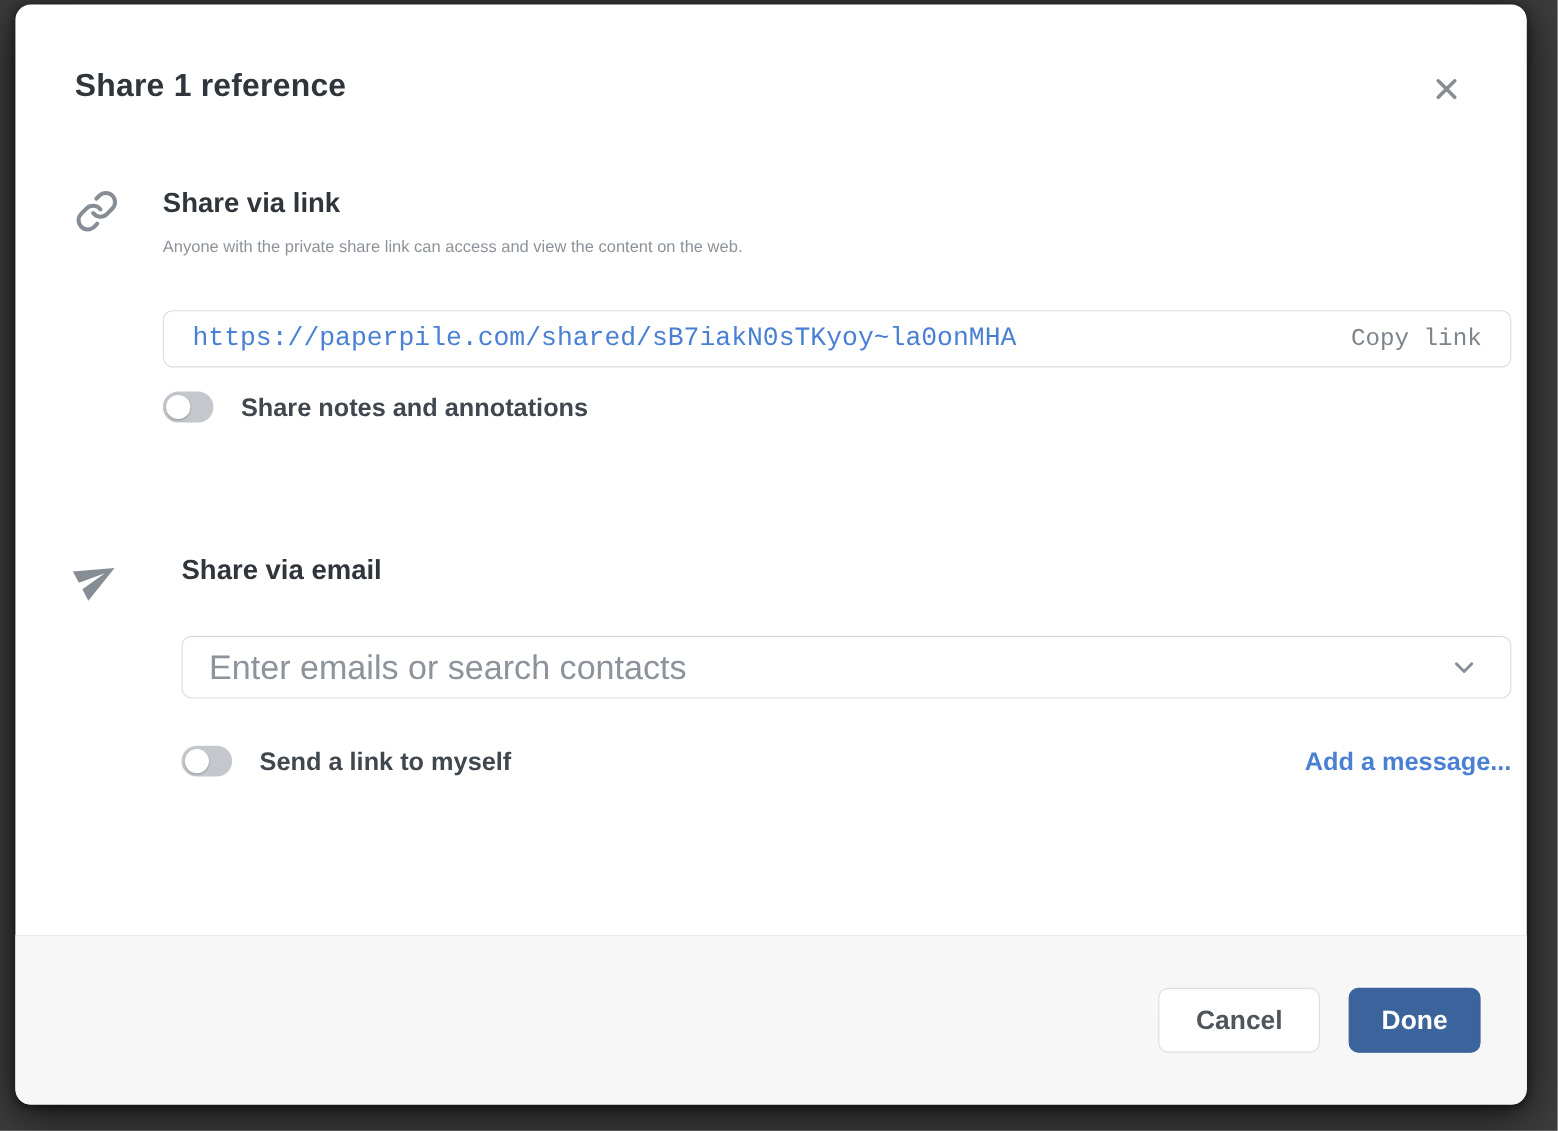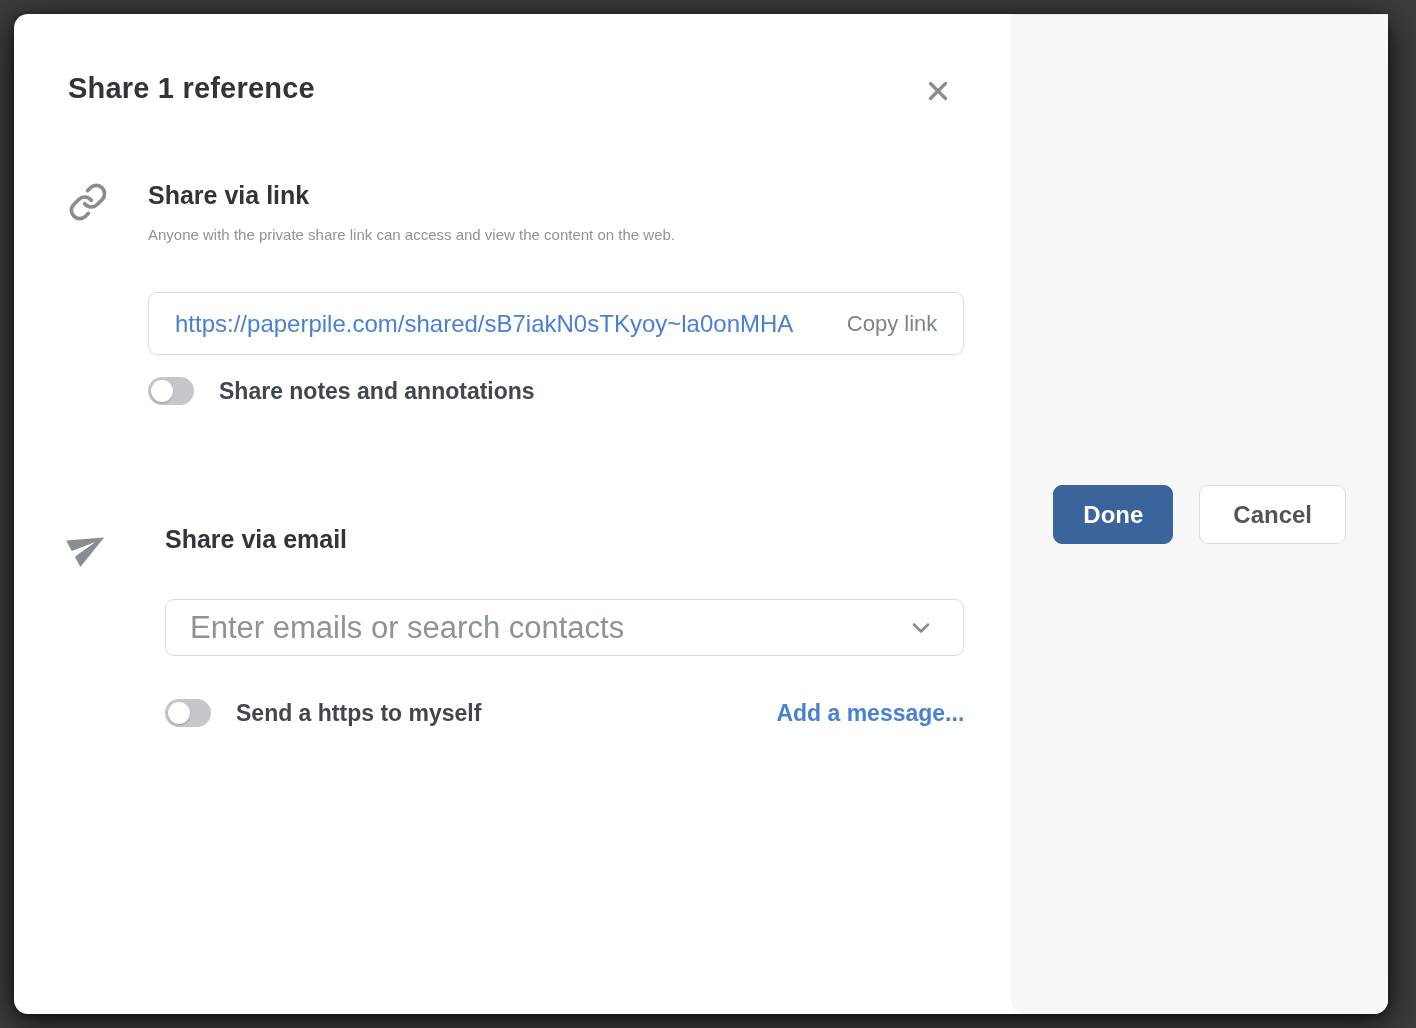--- a/index.html
+++ b/index.html
@@ -5,27 +5,27 @@
   * { box-sizing: border-box; margin: 0; padding: 0; }
   html, body { width: 1416px; height: 1028px; }
   body {
     font-family: "Liberation Sans", "DejaVu Sans", sans-serif;
     background: #3d3d3d;
     position: relative;
     overflow: hidden;
   }
   .dialog {
     position: absolute;
-    left: 14px; top: 14px;
+    left: 14px; top: 4px;
     width: 1374px; height: 1000px;
     background: #ffffff;
     border-radius: 14px;
     box-shadow: 0 8px 40px rgba(0,0,0,0.75), 0 2px 8px rgba(0,0,0,0.5);
     display: flex;
-    flex-direction: row;
+    flex-direction: column;
     justify-content: center;
   }
   .dialog-body { flex: 1 1 auto; }
 
   
   .header {
     display: flex;
     align-items: flex-start;
     justify-content: space-between;
     padding: 58px 56px 0 54px;
@@ -38,48 +38,49 @@
   }
   .close-btn {
     background: none; border: none; cursor: pointer;
     padding: 2px; line-height: 0; margin-top: 2px;
   }
 
   
   .section {
     display: grid;
     grid-template-columns: 80px 1fr;
-    padding: 0 47px 0 54px;
+    padding: 0 14px 0 54px;
   }
   .section-link { margin-top: 70px; }
   .section-email { margin-top: 117px; gap: 17px; }
   .icon-cell { padding-top: 4px; }
   .section-heading {
     font-size: 25px;
     font-weight: 700;
     color: #2f353b;
     line-height: 34px;
   }
   .section-desc {
     font-size: 15px;
     color: #8d939b;
     margin-top: 9px;
     line-height: 28px;
   }
 
   
   .url-box {
     margin-top: 43px;
-    height: 63px;
+    height: 52px;
     border: 1px solid #d9dbde;
     border-radius: 9px;
     display: flex;
     align-items: center;
     padding: 0 26px;
     background: #fff;
+    font-family: Liberation Mono, monospace;
   }
   .url-text {
     flex: 1 1 auto;
     font-size: 24px;
     color: #4a80d4;
     white-space: nowrap;
     overflow: hidden;
   }
   .copy-link-btn {
     background: none; border: none; cursor: pointer;
@@ -250,26 +251,26 @@
             <svg width="28" height="28" viewBox="0 0 24 24" fill="none" stroke="#878d94" stroke-width="2.2" stroke-linecap="round" stroke-linejoin="round">
               <polyline points="6 9 12 15 18 9"></polyline>
             </svg>
           </button>
         </div>
 
         <div class="toggle-row email-toggle">
           <div class="toggle" data-state="off">
             <div class="knob"></div>
           </div>
-          <span class="toggle-label">Send a https to myself</span>
+          <span class="toggle-label">Send a link to myself</span>
           <span class="row-spacer"></span>
           <button class="add-message-link">Add a message...</button>
         </div>
       </div>
     </div>
 
   </div>
 
   <div class="footer">
+    <button class="btn btn-cancel">Cancel</button>
     <button class="btn btn-done">Done</button>
-    <button class="btn btn-cancel">Cancel</button>
   </div>
 </div>
 
 </body></html>

